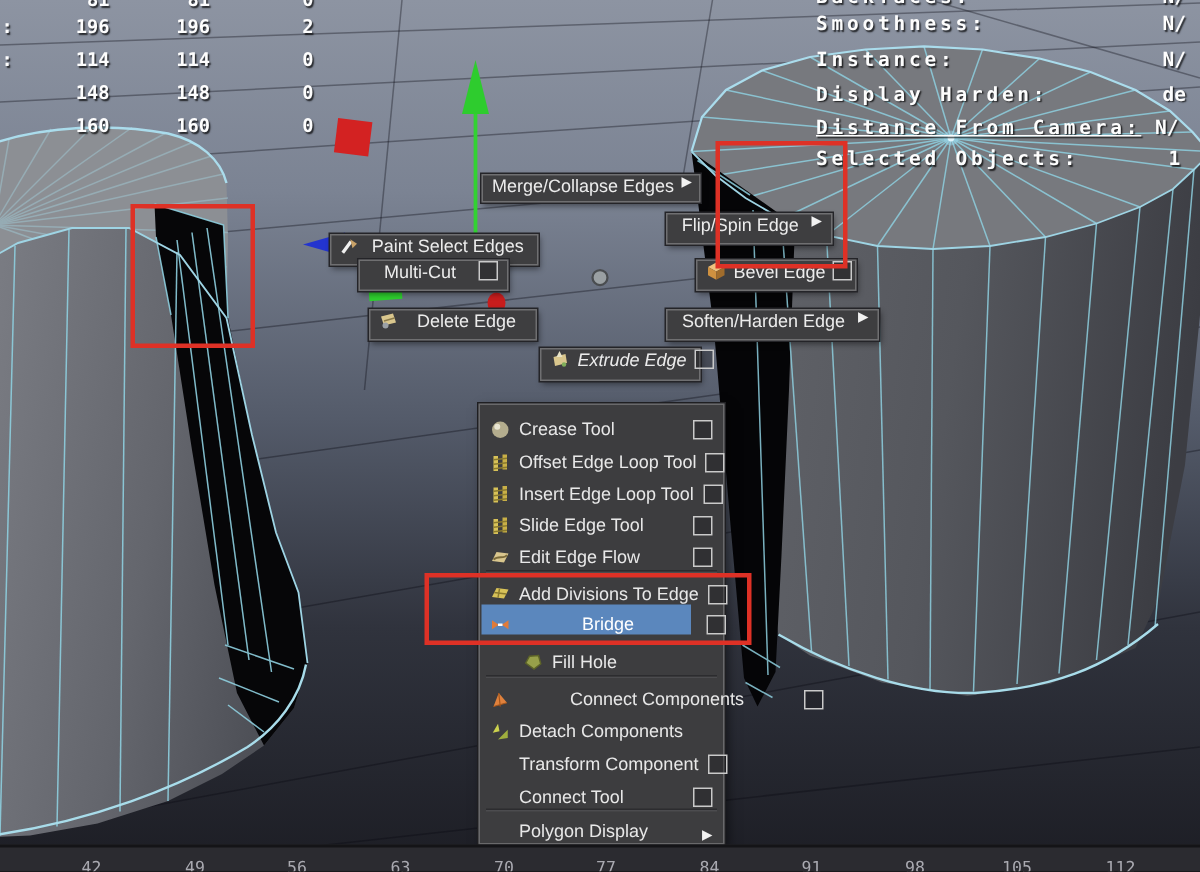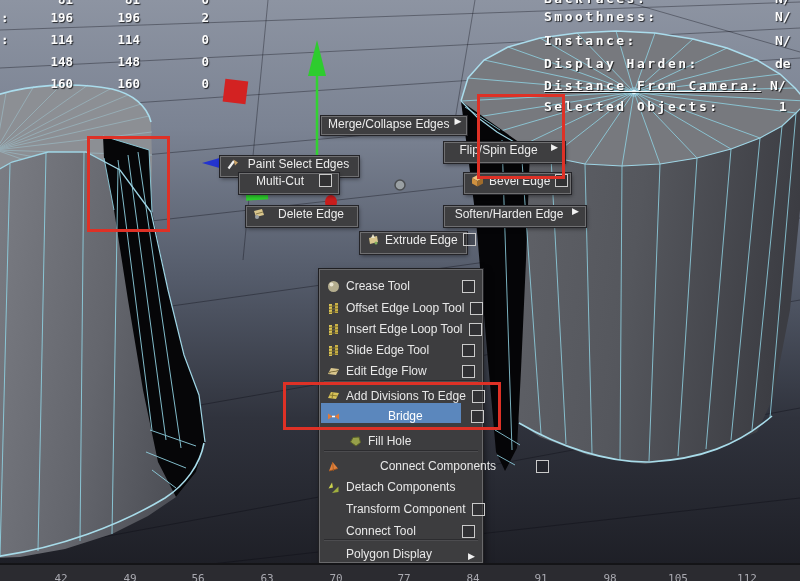--- a/index.html
+++ b/index.html
@@ -245,21 +245,21 @@
         <span class="lbl">Merge/Collapse Edges</span>
         <span class="arrow">▶</span>
       </div>
       <div class="menu-bar" style="left: 220px; top: 140px; width: 139px; height: 21px; margin-top: 16px;">
         <svg class="mi" width="13" height="13" viewBox="0 0 13 13">
           <path d="M1.5,11.5 L7,4" stroke="#f0f0f0" stroke-width="2.2" fill="none"></path>
           <path d="M6.5,2.5 L11,5.5 L8,8.5 Z" fill="#c9a268"></path>
         </svg>
         <span class="lbl">Paint Select Edges</span>
       </div>
-      <div class="menu-bar" style="left: 444px; top: 142px; width: 121px; height: 21px;">
+      <div class="menu-bar" style="left: 444px; top: 142px; width: 111px; height: 21px;">
         <span class="lbl">Flip/Spin Edge</span>
         <span class="arrow">▶</span>
       </div>
       <div class="menu-bar" style="left: 239px; top: 173px; width: 100px; height: 21px;">
         <span class="lbl">Multi-Cut</span>
         <span class="cb"></span>
       </div>
       <div class="menu-bar" style="left: 464px; top: 173px; width: 107px; height: 21px;">
         <svg class="mi" width="13" height="13" viewBox="0 0 13 13">
           <polygon points="6.5,1 12,4 6.5,7 1,4" fill="#eec27e"></polygon>
@@ -274,21 +274,21 @@
           <path d="M1,4 L9,2 L11,8 L3,10 Z" fill="#d9c68d"></path>
           <path d="M3,7 L10,5" stroke="#8a7a4a" stroke-width="1"></path>
           <circle cx="4" cy="10" r="2" fill="#9aa0a6"></circle>
         </svg>
         <span class="lbl">Delete Edge</span>
       </div>
       <div class="menu-bar" style="left: 444px; top: 206px; width: 142px; height: 21px;">
         <span class="lbl">Soften/Harden Edge</span>
         <span class="arrow">▶</span>
       </div>
-      <div class="menu-bar" style="left: 360px; top: 232px; width: 107px; height: 22px;">
+      <div class="menu-bar" style="left: 360px; top: 232px; width: 107px; height: 22px; font-style: italic;">
         <svg class="mi" width="13" height="13" viewBox="0 0 13 13">
           <path d="M2,5 L10,3 L11,9 L3,11 Z" fill="#d9c68d"></path>
           <path d="M6,1 L8,5 L4,5 Z" fill="#e8e3c8"></path>
           <circle cx="9" cy="10" r="1.5" fill="#7fae5a"></circle>
         </svg>
         <span class="lbl">Extrude Edge</span>
         <span class="cb"></span>
       </div>
     </div>
 

